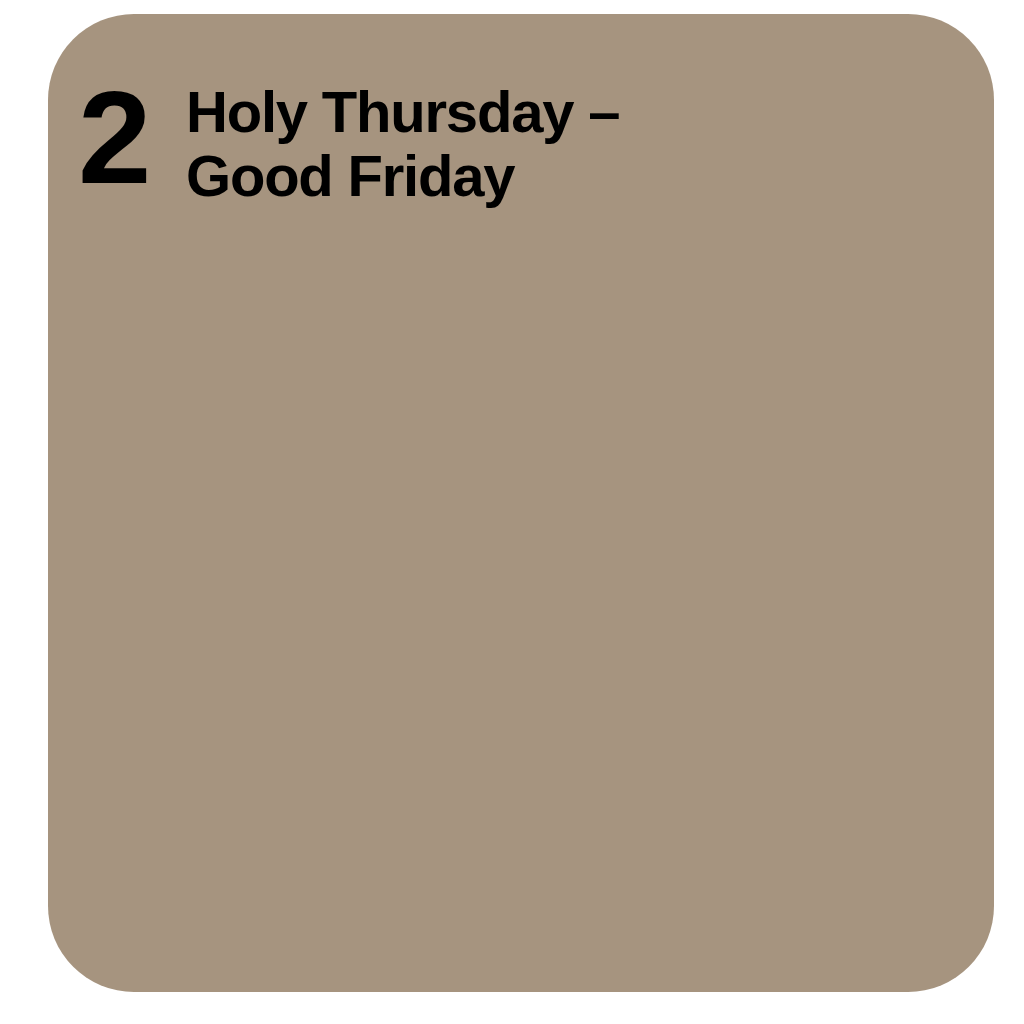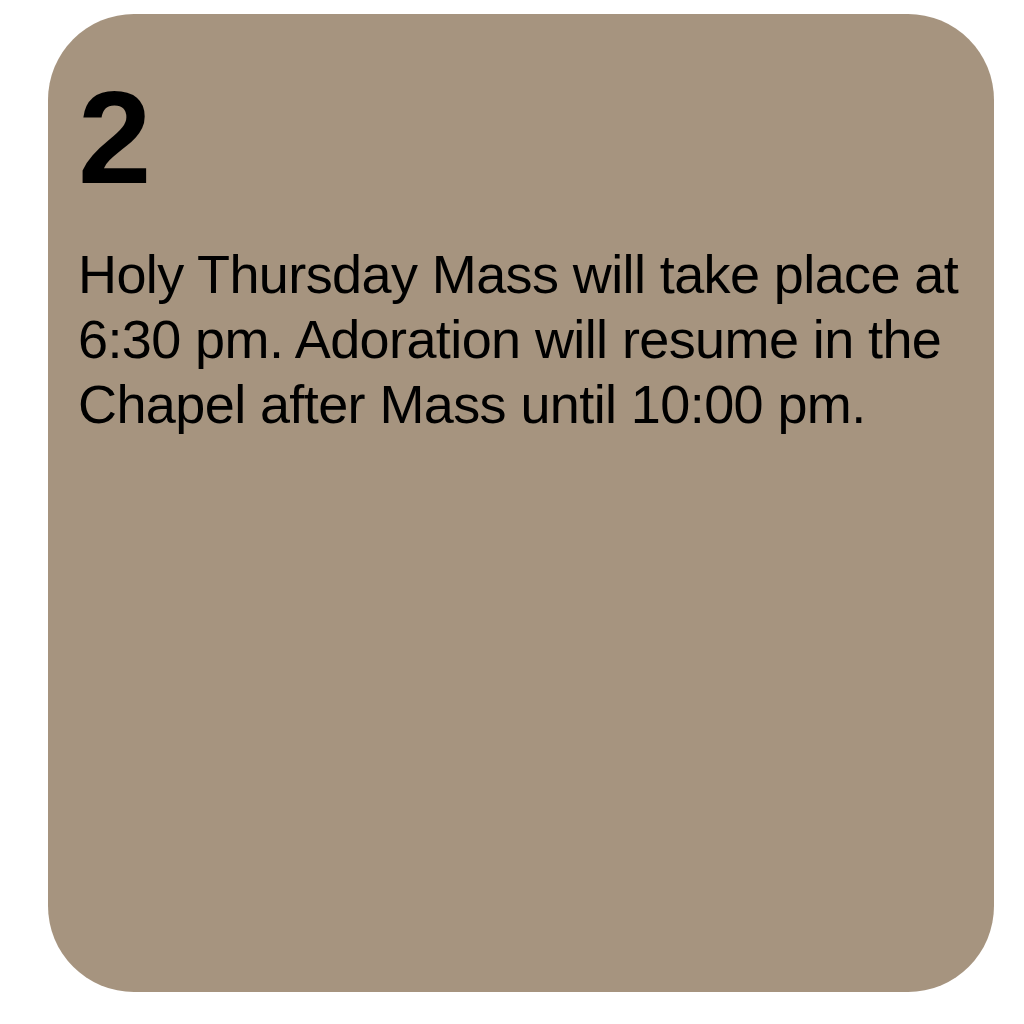--- a/index.html
+++ b/index.html
@@ -96,21 +96,22 @@
   }
 </style>
 </head>
 <body>
 
 <div id="announcement-card-frame">
   <div id="announcement-card">
 
     <div class="heading-row">
       <div class="item-number">2</div>
+      <div class="heading-title">Holy Thursday –
+Good Friday</div>
     </div>
 
     <div class="body-copy">
-      <p class="body-paragraph">Holy Thursday Mass will take place at 6:30 pm. Adoration will resume in the Chapel after Mass until 10:00 pm.</p>
       <div class="paragraph-gap"></div>
     </div>
 
   </div>
 </div>
 
 </body></html>

